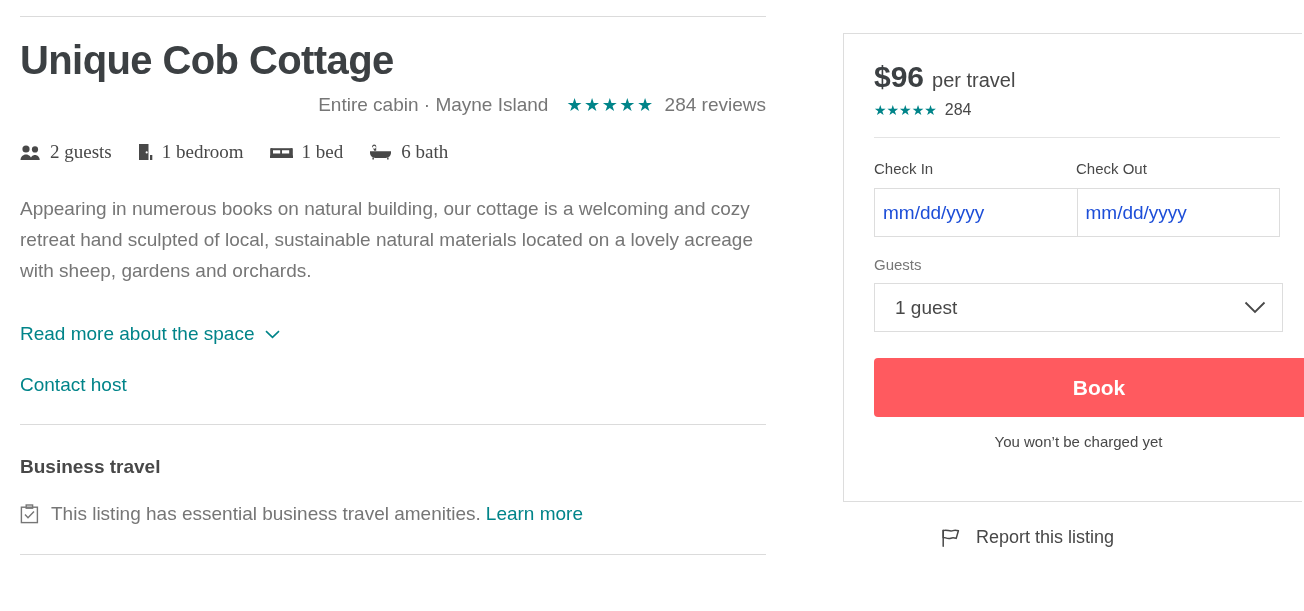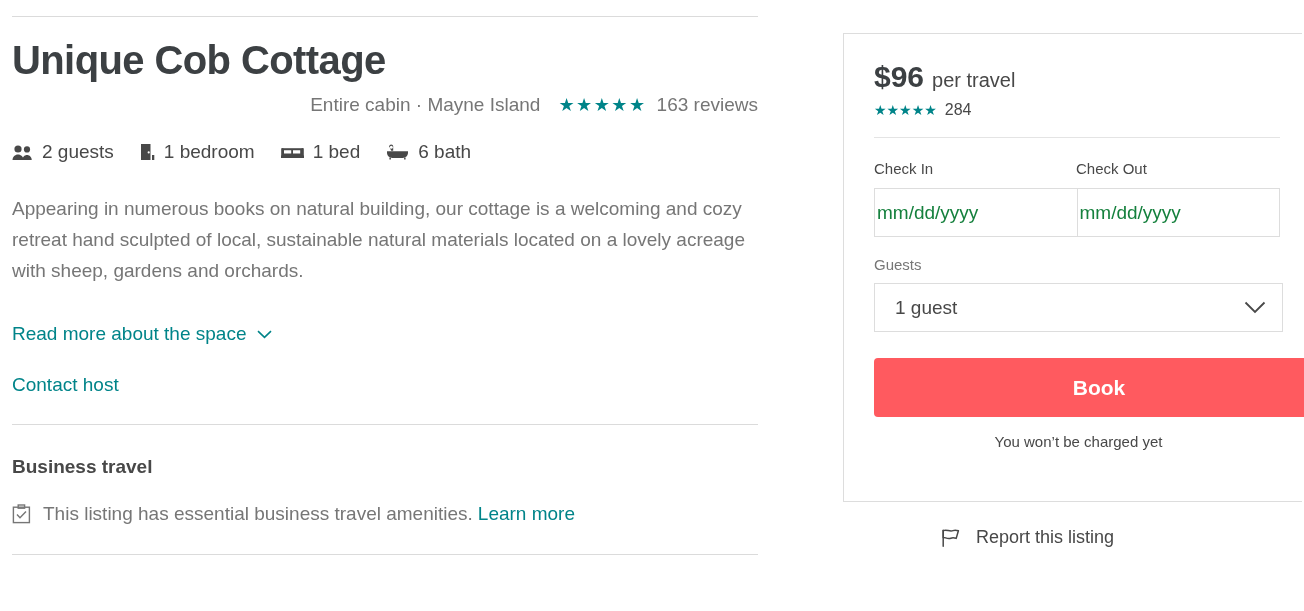--- a/index.html
+++ b/index.html
@@ -17,21 +17,21 @@
   }
   .page {
     position: relative;
     width: 1304px;
     height: 611px;
   }
 
   
   .left-col {
     position: absolute;
-    left: 12px;
+    left: 20px;
     top: 0;
     width: 746px;
   }
   .divider {
     height: 1px;
     background: #dbdbdb;
     width: 100%;
   }
   .top-divider { margin-top: 16px; }
 
@@ -156,20 +156,21 @@
     margin-top: 24px;
     display: flex;
     align-items: center;
     font-size: 19px;
     color: #484848;
   }
   .amenity {
     display: flex;
     align-items: center;
     margin-right: 26px;
+    font-family: Liberation Serif, serif;
   }
   .amenity .ic {
     display: inline-flex;
     align-items: center;
     justify-content: center;
     margin-right: 9px;
     color: #484848;
   }
 
   
@@ -285,23 +286,23 @@
     display: flex;
     margin-top: 10px;
   }
   .date-input {
     width: 226px;
     height: 49px;
     border: 1px solid #dddddd;
     box-sizing: border-box;
     display: flex;
     align-items: center;
-    padding-left: 2px;
-    font-size: 19px;
-    color: #15803d;
+    padding-left: 8px;
+    font-size: 19px;
+    color: #1d4ed8;
     background: #fff;
   }
   .date-input.second { margin-left: -1px; }
 
   .guests-label {
     margin-top: 19px;
     font-size: 15px;
     color: #767676;
     line-height: 18px;
   }
@@ -367,21 +368,21 @@
 
   <div class="left-col">
 
     <div class="divider top-divider"></div>
 
     <div class="listing-header">
       <h1 class="listing-title">Unique Cob Cottage</h1>
       <div class="listing-sub">
         <span class="sub-text">Entire cabin · Mayne Island</span>
         <span class="stars">★★★★★</span>
-        <span class="reviews-count">163 reviews</span>
+        <span class="reviews-count">284 reviews</span>
       </div>
     </div>
 
     <div class="amenities">
       <div class="amenity">
         <span class="ic">
           <svg width="21" height="17" viewBox="0 0 21 17">
             <circle cx="6" cy="5" r="3.6" fill="#484848"></circle>
             <path d="M0.5 16c0-3.3 2.5-5.6 5.5-5.6s5.5 2.3 5.5 5.6z" fill="#484848"></path>
             <circle cx="15" cy="5.4" r="3.1" fill="#484848"></circle>

